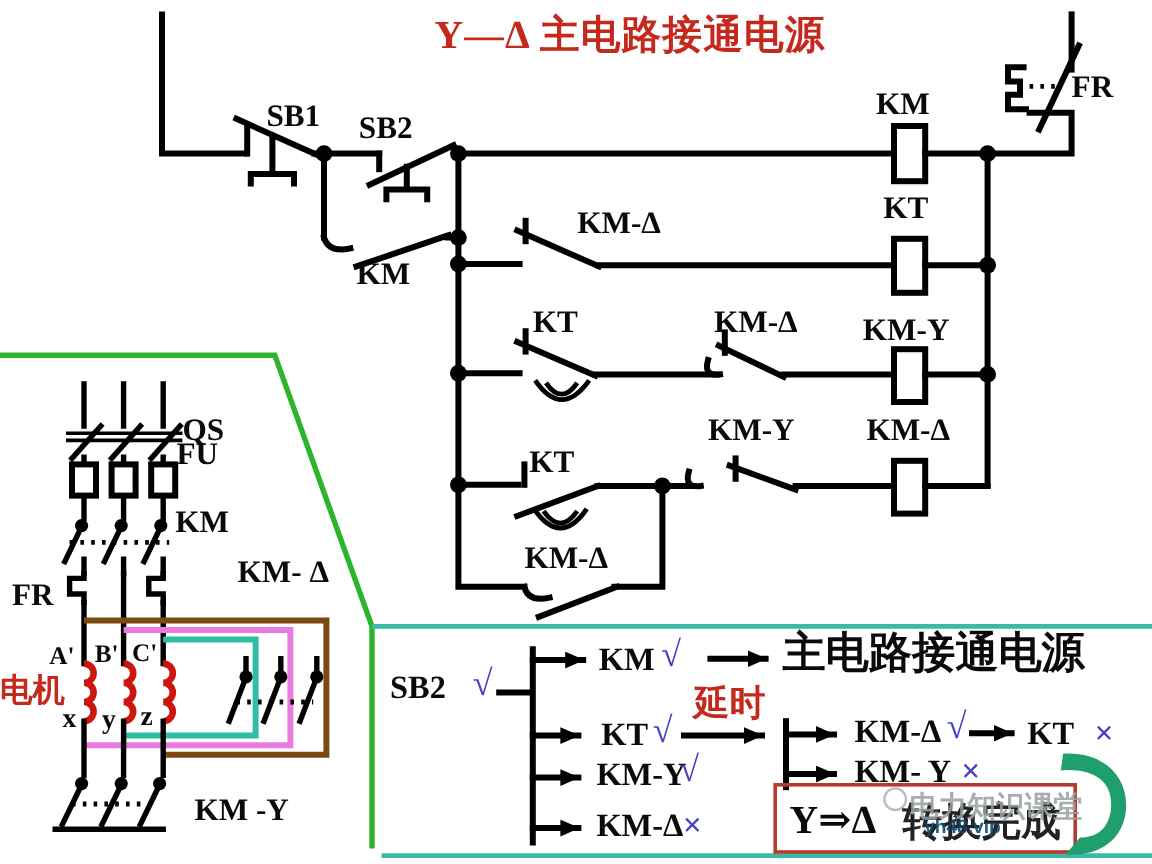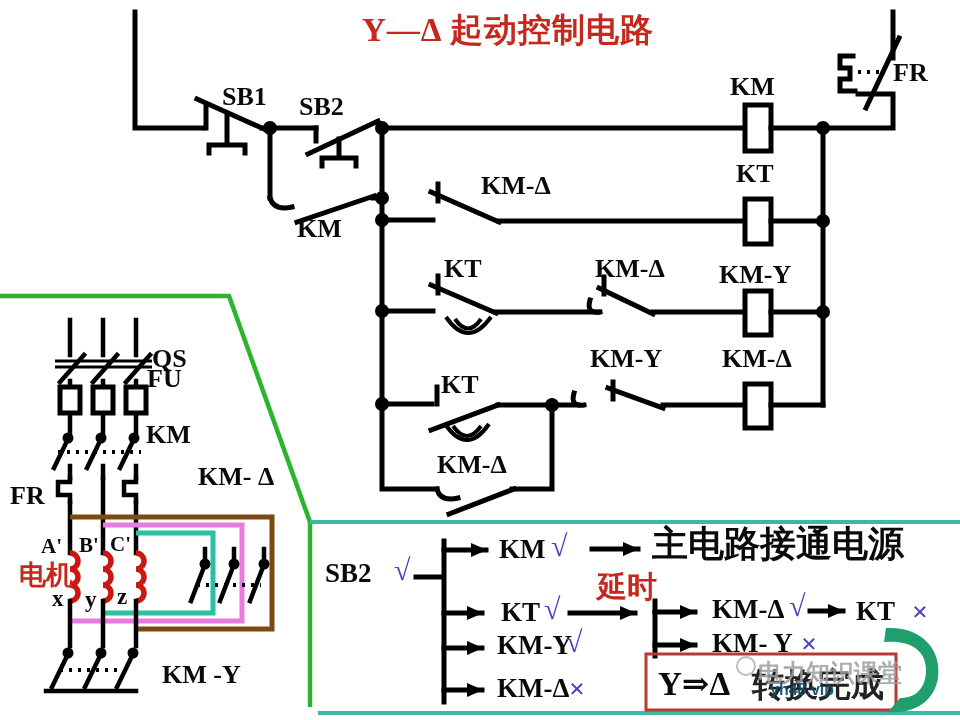--- a/index.html
+++ b/index.html
@@ -3,21 +3,21 @@
 <meta charset="utf-8">
 <style>
   html,body{margin:0;padding:0;background:#fff;}
   .stage{position:relative;width:960px;height:720px;background:#ffffff;overflow:hidden;
          font-family:"Liberation Serif","DejaVu Serif",serif;}
   svg{position:absolute;left:0;top:0;}
   .lbl{position:absolute;font-weight:bold;font-size:26px;color:#0a0a0a;white-space:nowrap;line-height:1;}
   .t21{font-size:21px}
   .t23{font-size:23px}
   .title{font-size:33px;letter-spacing:1px;color:var(--title_red);}
-  .red{color:var(--title_red);padding-left:19px;}
+  .red{color:var(--title_red);}
   .sans{font-family:"Liberation Sans","DejaVu Sans",sans-serif;}
   .fc{font-size:27px}
   .big{font-size:36px}
   .mk{color:var(--check_blue);font-size:30px;font-weight:bold;}
   .mkx{color:var(--check_blue);font-size:28px;font-weight:bold;}
   .box33{font-size:33px}
   .wm-name{font-size:24px;font-weight:bold;color:var(--watermark_gray);opacity:.85;}
   .wm-site{font-size:16px;font-weight:bold;color:#0c4a6e;opacity:.9;}
   .boxtext{color:#222;}
   
@@ -190,21 +190,21 @@
     </g>
 
     <rect x="646" y="654" width="250" height="56" fill="none" style="stroke:var(--box_red)" stroke-width="3"></rect>
 
     <g>
       <circle cx="746" cy="666" r="9" fill="#fff" stroke="#b9bebe" stroke-width="2"></circle>
       <path d="M886,628 C922,626 942,650 938,678 C934,702 914,714 888,712 L900,698 C916,698 926,688 926,670 C926,650 910,640 884,642 Z" style="fill:var(--swirl_green)"></path>
     </g>
   </svg>
 
-  <span class="lbl title" style="left:362px;top:14px">Y—Δ 起动控制电路</span>
+  <span class="lbl title" style="left:362px;top:14px">Y—Δ 主电路接通电源</span>
 
   <span class="lbl" style="left:222px;top:84px">SB1</span>
   <span class="lbl" style="left:299px;top:94px">SB2</span>
   <span class="lbl" style="left:297px;top:216px">KM</span>
   <span class="lbl" style="left:730px;top:74px">KM</span>
   <span class="lbl" style="left:893px;top:60px">FR</span>
   <span class="lbl" style="left:481px;top:173px">KM-Δ</span>
   <span class="lbl" style="left:736px;top:161px">KT</span>
   <span class="lbl" style="left:444px;top:256px">KT</span>
   <span class="lbl" style="left:595px;top:256px">KM-Δ</span>

